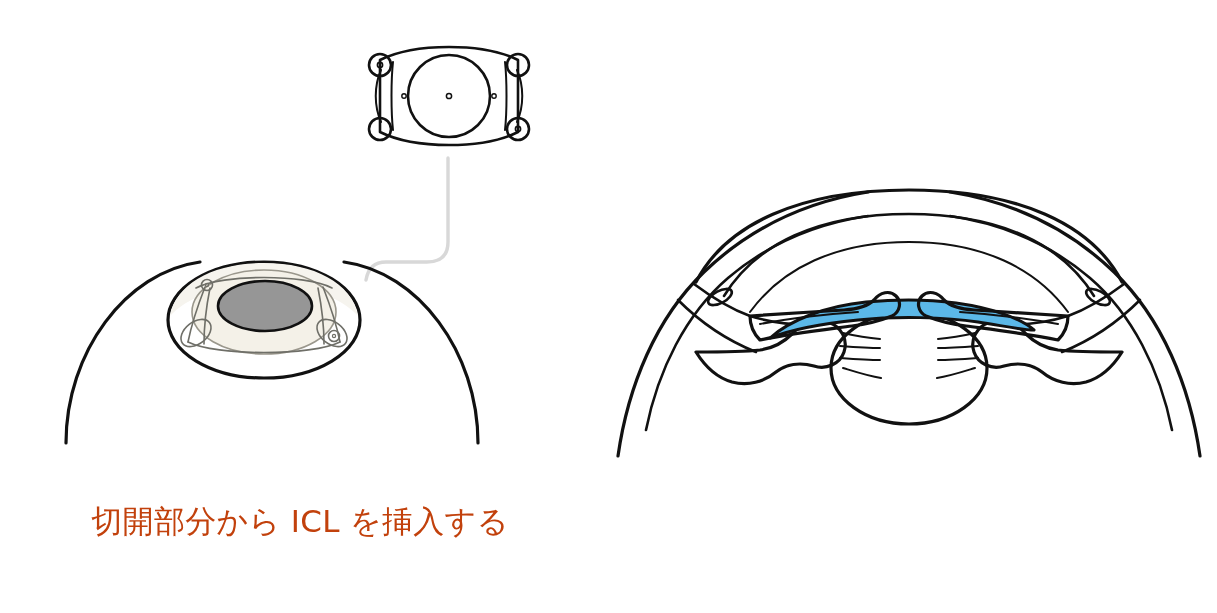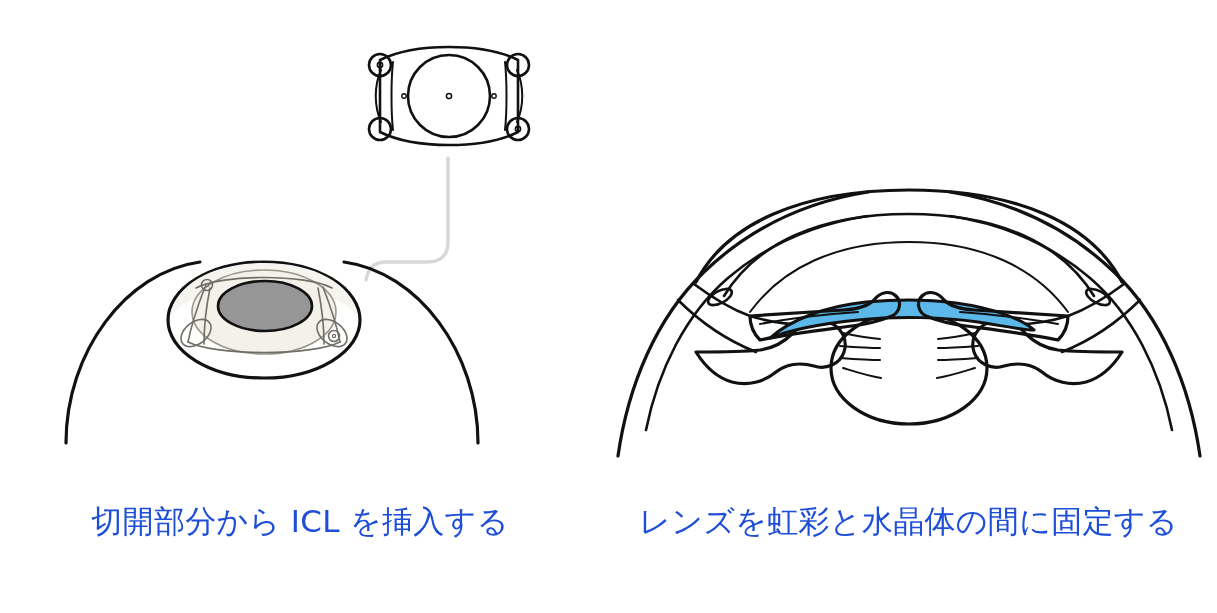--- a/index.html
+++ b/index.html
@@ -39,21 +39,21 @@
   }
 
   .caption {
     position: absolute;
     left: 0;
     width: 100%;
     text-align: center;
     font-size: 31px;
     line-height: 1.2;
     letter-spacing: 0.01em;
-    color: #1d4ed8;
+    color: #c2410c;
     white-space: nowrap;
     font-family: "DejaVu Sans", "Liberation Sans", sans-serif;
   }
   #caption-left  { top: 503px; }
   #caption-right { top: 503px; }
   .ink-thin  { fill: none; stroke: #111111; stroke-width: 2;   stroke-linecap: round; stroke-linejoin: round; }
   .ink-med   { fill: none; stroke: #111111; stroke-width: 2.6; stroke-linecap: round; stroke-linejoin: round; }
   .ink-thick { fill: none; stroke: #111111; stroke-width: 3.2; stroke-linecap: round; stroke-linejoin: round; }
   .haptic    { fill: none; stroke: #6f6f68; stroke-width: 1.6; stroke-linecap: round; stroke-linejoin: round; }
   .leader    { fill: none; stroke: #d8d8d8; stroke-width: 3.4; stroke-linecap: round; stroke-linejoin: round; }
@@ -253,16 +253,15 @@
                  C 360 309, 350 306, 344 300
                  C 338 292, 328 290, 322 296
                  C 316 302, 318 312, 326 316
                  C 336 320, 350 324, 366 326
                  C 396 330, 430 334, 458 340
                  C 466 332, 468 324, 468 316 Z"></path>
         <path class="ink-thin" d="M 458 324 C 426 318, 390 314, 360 312"></path>
       </g>
     </svg>
 
-    <div class="caption" id="caption-right">レンズを虹彩と水晶体の間に固定する</div>
   </div>
 
 </div>
 
 </body></html>

